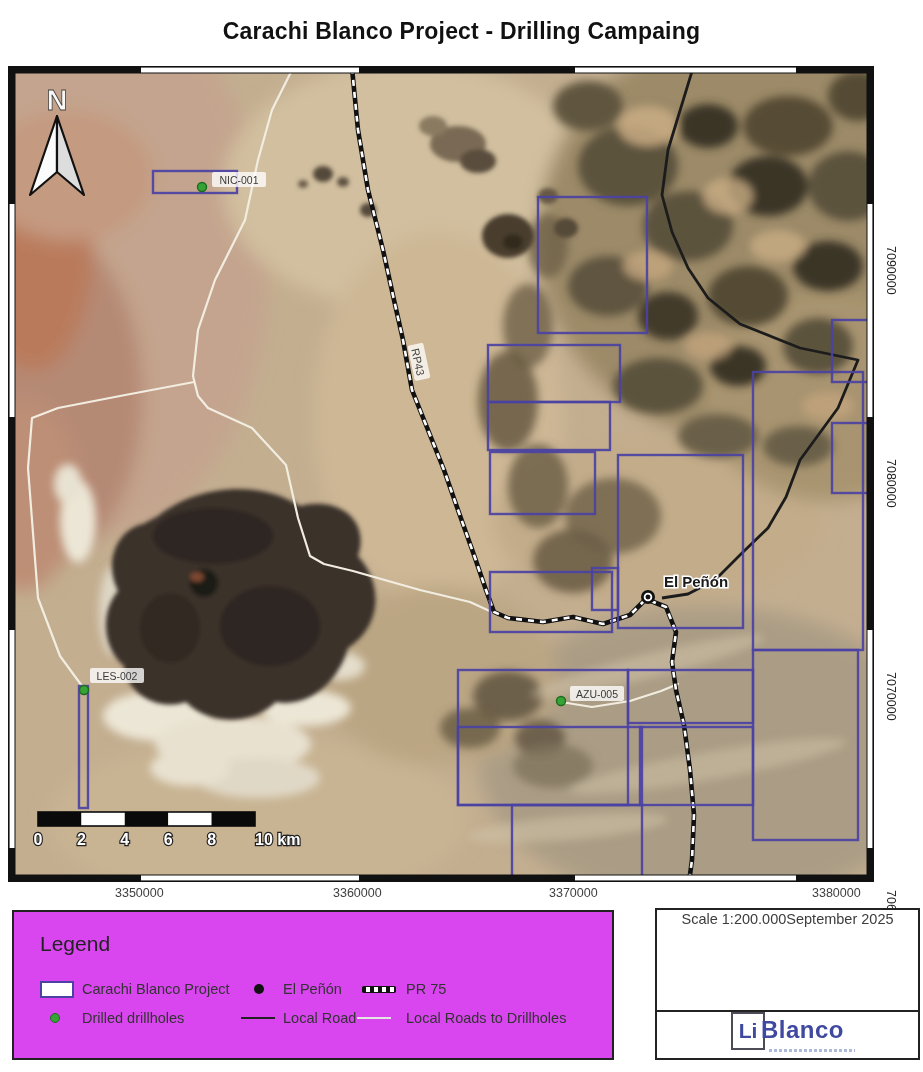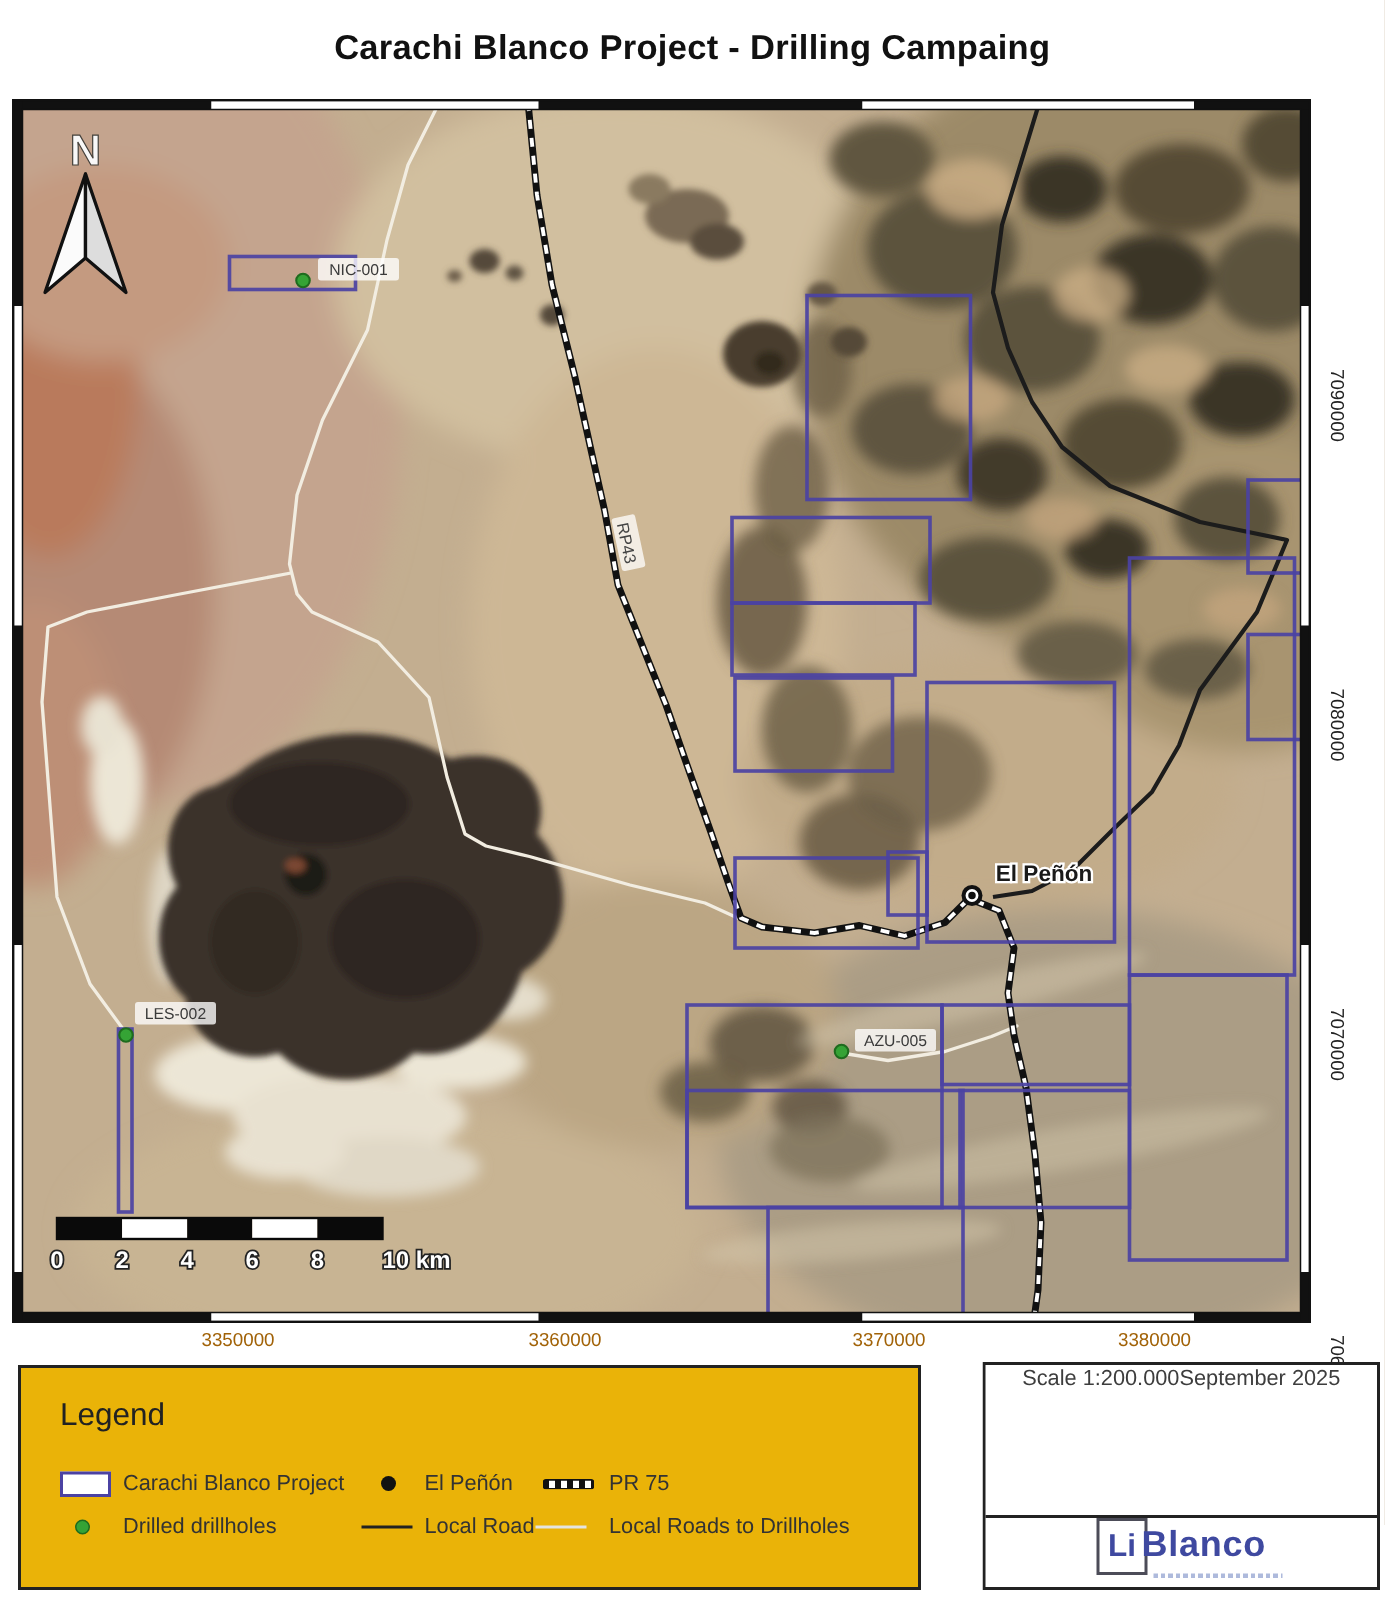--- a/index.html
+++ b/index.html
@@ -1,21 +1,21 @@
 <!DOCTYPE html>
 <html><head>
 <meta charset="utf-8">
 <style>
   html,body{margin:0;padding:0;background:#fff;}
   body{width:923px;height:1072px;position:relative;font-family:"Liberation Sans",sans-serif;overflow:hidden;}
   .title{position:absolute;top:18px;left:0;width:923px;text-align:center;font-size:23px;font-weight:bold;color:#111;letter-spacing:.2px;}
   .map-wrap{position:absolute;left:8px;top:66px;width:866px;height:816px;}
-  .xlabel{position:absolute;top:886px;width:68px;text-align:right;font-size:12.5px;color:#a16207;}
+  .xlabel{position:absolute;top:886px;width:68px;text-align:left;font-size:12.5px;color:#404040;}
   .ylabel{position:absolute;left:884px;height:64px;writing-mode:vertical-rl;text-align:center;font-size:12.5px;color:#222;}
-  .legend-box{position:absolute;left:12px;top:910px;width:602px;height:150px;border:2px solid #222;background:#eab308;box-sizing:border-box;}
+  .legend-box{position:absolute;left:12px;top:910px;width:602px;height:150px;border:2px solid #222;background:#d946ef;box-sizing:border-box;}
   .legend-title{position:absolute;left:26px;top:20px;font-size:21px;color:#222;}
   .leg-item{position:absolute;font-size:14.5px;color:#333;white-space:nowrap;}
   .claim-swatch{position:absolute;width:34px;height:17px;border:2.5px solid #4b42a3;box-sizing:border-box;background:#fff;}
   .town-dot{position:absolute;width:10px;height:10px;border-radius:50%;background:#111;}
   .drill-dot{position:absolute;width:10px;height:10px;border-radius:50%;background:#35a335;border:1.5px solid #1e6b1e;box-sizing:border-box;}
   .dashed-road-sym{position:absolute;width:34px;height:5px;background:#111;border-radius:2px;
      background-image:repeating-linear-gradient(90deg,#111 0 4px,#fff 4px 8px);border-top:1px solid #111;border-bottom:1px solid #111;}
   .solid-line-sym{position:absolute;width:34px;height:0;border-top:2.5px solid #222;}
   .light-line-sym{position:absolute;width:34px;height:0;border-top:2px solid #e4e4e0;}
   .info-box{position:absolute;left:655px;top:908px;width:265px;height:152px;border:2px solid #222;background:#fff;box-sizing:border-box;}
@@ -242,21 +242,21 @@
         <rect x="0.8" y="0.8" width="864.4" height="814.4" fill="none" stroke="#111" stroke-width="1.6"></rect>
         <rect x="7" y="7" width="852" height="802" fill="none" stroke="#111" stroke-width="1"></rect>
       </g>
 </svg>
 </div>
 
 <div id="xaxis">
     <div class="xlabel" style="left: 115px;">3350000</div>
     <div class="xlabel" style="left: 333px;">3360000</div>
     <div class="xlabel" style="left: 549px;">3370000</div>
-    <div class="xlabel" style="left: 726px;">3380000</div>
+    <div class="xlabel" style="left: 812px;">3380000</div>
   </div>
 <div id="yaxis">
     <div class="ylabel" style="top: 238px;">7090000</div>
     <div class="ylabel" style="top: 451px;">7080000</div>
     <div class="ylabel" style="top: 664px;">7070000</div>
     <div class="ylabel" style="top: 882px;">7060000</div>
   </div>
 
 <div class="legend-box">
   <div class="legend-title">Legend</div>

